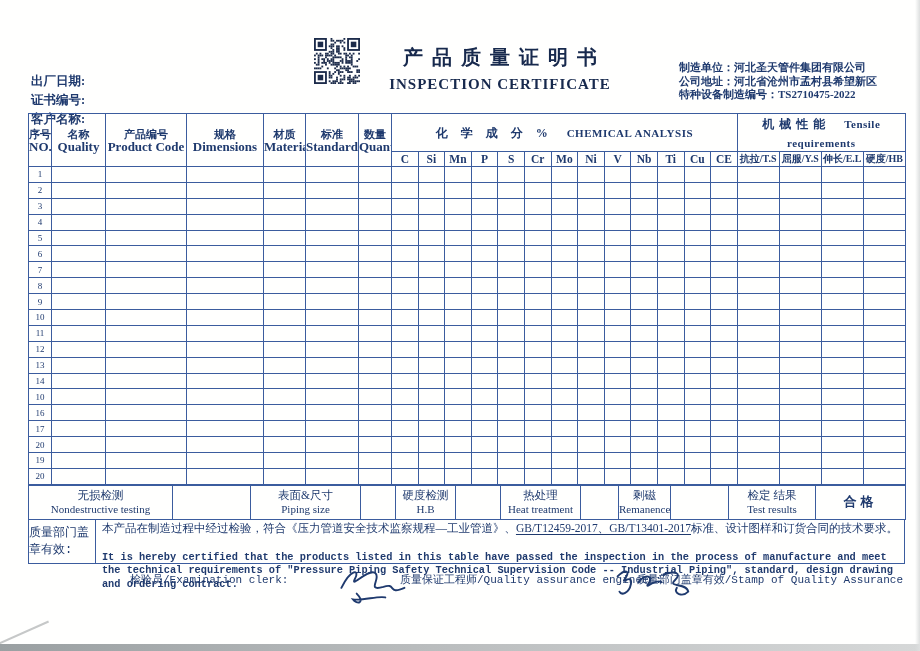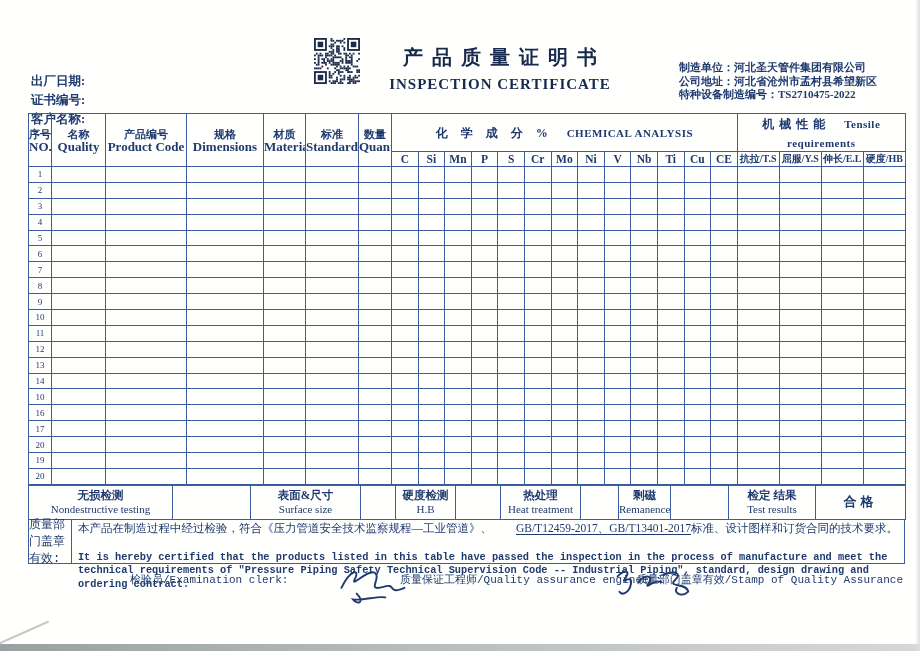--- a/index.html
+++ b/index.html
@@ -33,31 +33,31 @@
   th,td{border:1px solid var(--line);padding:0;text-align:center;vertical-align:middle;overflow:hidden;}
   .hcn{font-size:11px;font-weight:bold;line-height:14px;}
   .hen{font-size:13px;font-weight:bold;line-height:12px;}
   .hgroup .gcn{font-size:12px;font-weight:bold;letter-spacing:5px;margin-right:14px;}
   .hgroup .gen{font-size:11px;font-weight:bold;letter-spacing:.5px;}
   .helem{font-size:11.5px;font-weight:bold;height:15px;}
   .hmech{font-size:10px;font-weight:bold;height:15px;}
   .main-table thead tr:first-child{height:17px;}
   .main-table tbody td{height:15.9px;font-size:9px;}
   .summary-table td{height:34px;}
-  .scn{font-size:11.5px;font-weight:bold;line-height:14px;}
+  .scn{font-size:11.5px;font-weight:normal;line-height:14px;}
   .sen{font-size:11px;line-height:14px;}
   .result-cell{font-size:13px;font-weight:bold;letter-spacing:4px;}
 
   
   .explain-row{display:flex;width:877px;border:1px solid var(--line);border-top:none;height:44px;}
   .explain-label{width:144px;border-right:1px solid var(--line);display:flex;align-items:center;justify-content:center;
     font-family:"Liberation Mono",monospace;font-size:12px;}
   .explain-text{flex:1;padding:1px 6px 0 6px;text-align:left;}
   .explain-cn{font-size:11.5px;line-height:14px;white-space:nowrap;}
-  .explain-cn u{text-underline-offset:2px;margin-left:24px;}
+  .explain-cn u{text-underline-offset:2px;}
   .explain-en{font-family:"Liberation Mono",monospace;font-size:10.3px;line-height:13.5px;margin-top:16px;font-weight:bold;}
 
   
   .sign-row{position:absolute;left:28px;top:566px;width:877px;height:50px;
     font-family:"Liberation Mono",monospace;font-size:11px;color:var(--ink);}
   .sign-label{position:absolute;white-space:nowrap;top:6px;}
   .lab-exam{left:102px;}
   .lab-qa{left:372px;}
   .lab-stamp{right:2px;}
   .sig{position:absolute;top:-4px;width:86px;height:46px;}
@@ -921,21 +921,21 @@
       </colgroup>
       <tbody>
           <tr>
         <td>
           <div class="scn">无损检测</div>
           <div class="sen">Nondestructive testing</div>
         </td>
         <td></td>
         <td>
           <div class="scn">表面&amp;尺寸</div>
-          <div class="sen">Surface size</div>
+          <div class="sen">Piping size</div>
         </td>
         <td></td>
         <td>
           <div class="scn">硬度检测</div>
           <div class="sen">H.B</div>
         </td>
         <td></td>
         <td>
           <div class="scn">热处理</div>
           <div class="sen">Heat treatment</div>

